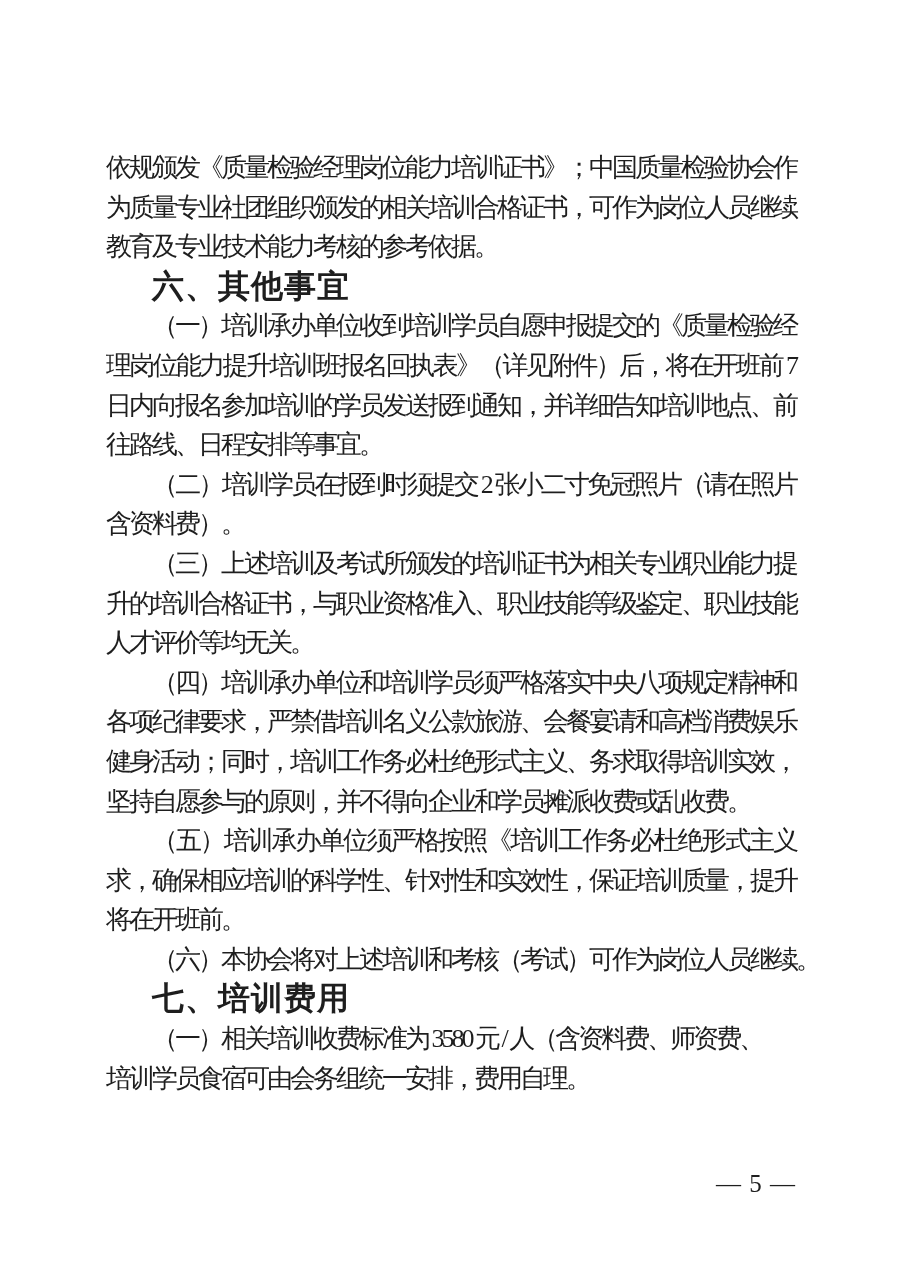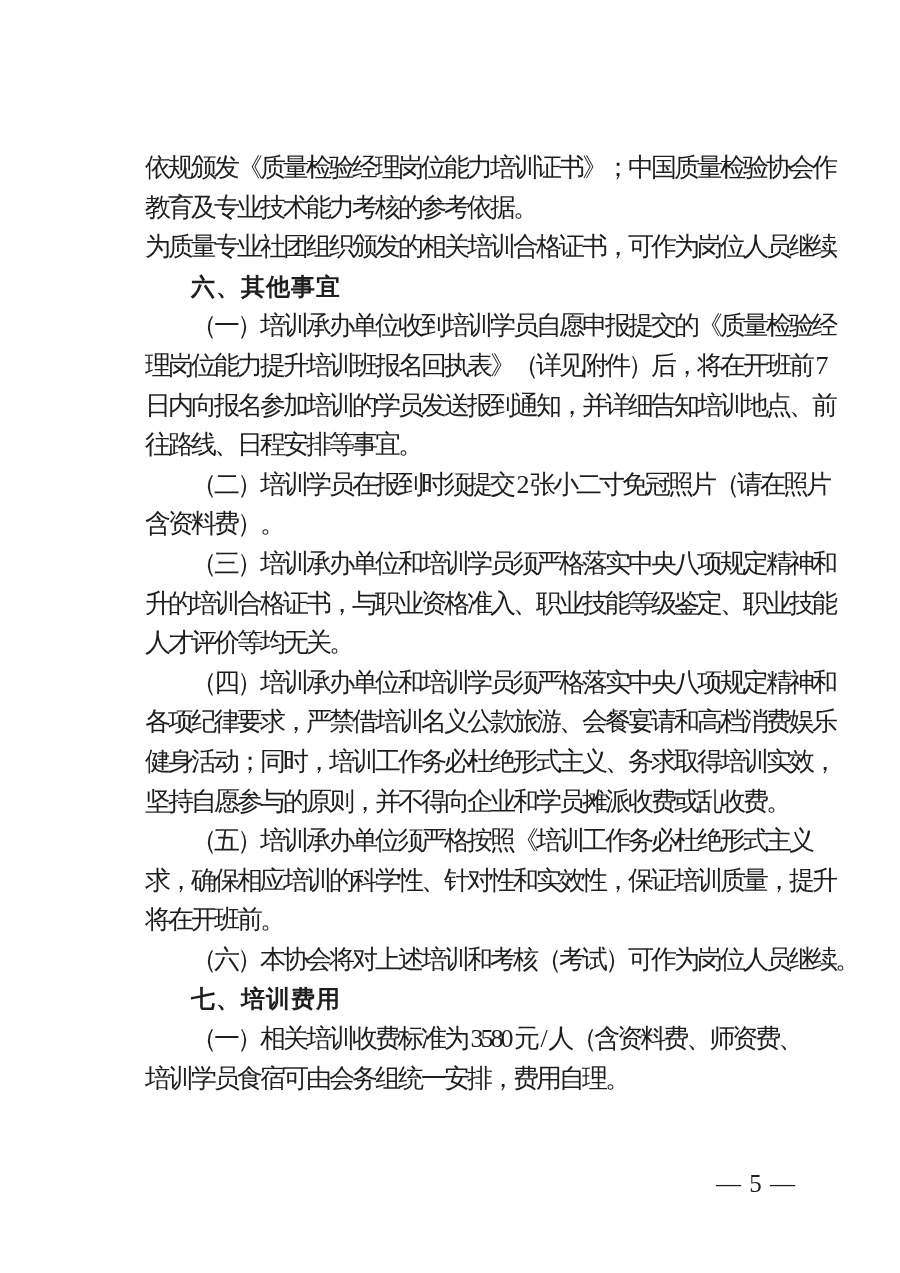--- a/index.html
+++ b/index.html
@@ -23,34 +23,33 @@
     top: 148px;
     width: 690px;
   }
   .line {
     height: 39.6px;
     line-height: 39.6px;
     font-size: 26px;
     letter-spacing: -3px;
     white-space: nowrap;
     overflow: visible;
-    margin-left: 39px;
   }
   .line.fill {
     text-align: justify;
     text-align-last: justify;
     -moz-text-align-last: justify;
   }
   .line.indent {
     padding-left: 46px;
   }
   .line.heading {
     font-family: "Liberation Sans", "DejaVu Sans", sans-serif;
     font-weight: bold;
-    font-size: 24px;
+    font-size: 32px;
     letter-spacing: 1px;
     height: 39.6px;
     line-height: 39.6px;
   }
   .footer-pagenum {
     position: absolute;
     left: 700px;
     top: 1170px;
     width: 96px;
     height: 28px;
@@ -61,30 +60,30 @@
     color: #1e1e1e;
     font-family: "Liberation Serif", "DejaVu Serif", serif;
   }
 </style>
 </head>
 <body>
 
 <div class="page">
   <div class="textblock">
       <div class="line fill">依规颁发《质量检验经理岗位能力培训证书》；中国质量检验协会作</div>
+      <div class="line fill">为质量专业社团组织颁发的相关培训合格证书，可作为岗位人员继续</div>
       <div class="line">教育及专业技术能力考核的参考依据。</div>
-      <div class="line fill">为质量专业社团组织颁发的相关培训合格证书，可作为岗位人员继续</div>
       <div class="line heading indent">六、其他事宜</div>
       <div class="line indent fill">（一）培训承办单位收到培训学员自愿申报提交的《质量检验经</div>
       <div class="line fill">理岗位能力提升培训班报名回执表》（详见附件）后，将在开班前 7</div>
       <div class="line fill">日内向报名参加培训的学员发送报到通知，并详细告知培训地点、前</div>
       <div class="line">往路线、日程安排等事宜。</div>
       <div class="line indent fill">（二）培训学员在报到时须提交 2 张小二寸免冠照片（请在照片</div>
       <div class="line">含资料费）。</div>
-      <div class="line indent fill">（三）培训承办单位和培训学员须严格落实中央八项规定精神和</div>
+      <div class="line indent fill">（三）上述培训及考试所颁发的培训证书为相关专业职业能力提</div>
       <div class="line fill">升的培训合格证书，与职业资格准入、职业技能等级鉴定、职业技能</div>
       <div class="line">人才评价等均无关。</div>
       <div class="line indent fill">（四）培训承办单位和培训学员须严格落实中央八项规定精神和</div>
       <div class="line fill">各项纪律要求，严禁借培训名义公款旅游、会餐宴请和高档消费娱乐</div>
       <div class="line fill">健身活动；同时，培训工作务必杜绝形式主义、务求取得培训实效，</div>
       <div class="line">坚持自愿参与的原则，并不得向企业和学员摊派收费或乱收费。</div>
       <div class="line indent fill">（五）培训承办单位须严格按照《培训工作务必杜绝形式主义</div>
       <div class="line fill">求，确保相应培训的科学性、针对性和实效性，保证培训质量，提升</div>
       <div class="line">将在开班前。</div>
       <div class="line indent fill">（六）本协会将对上述培训和考核（考试）可作为岗位人员继续。</div>

